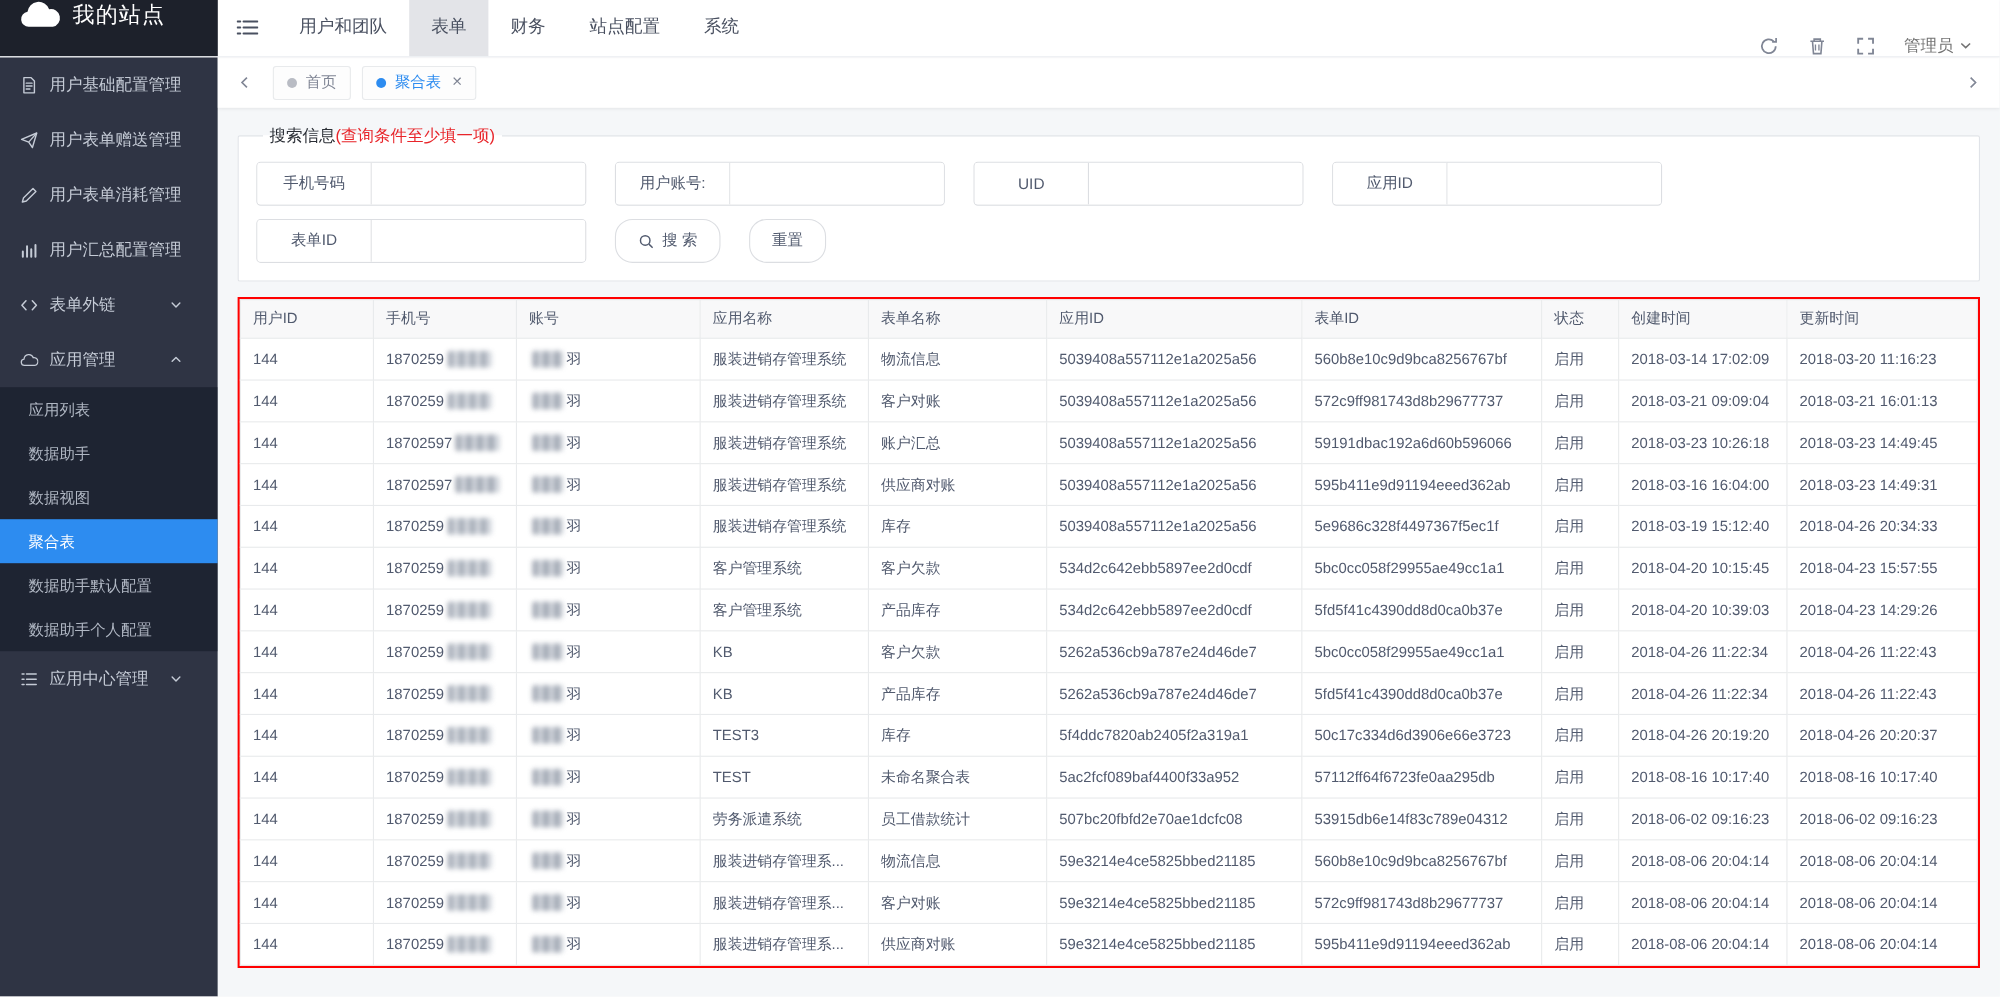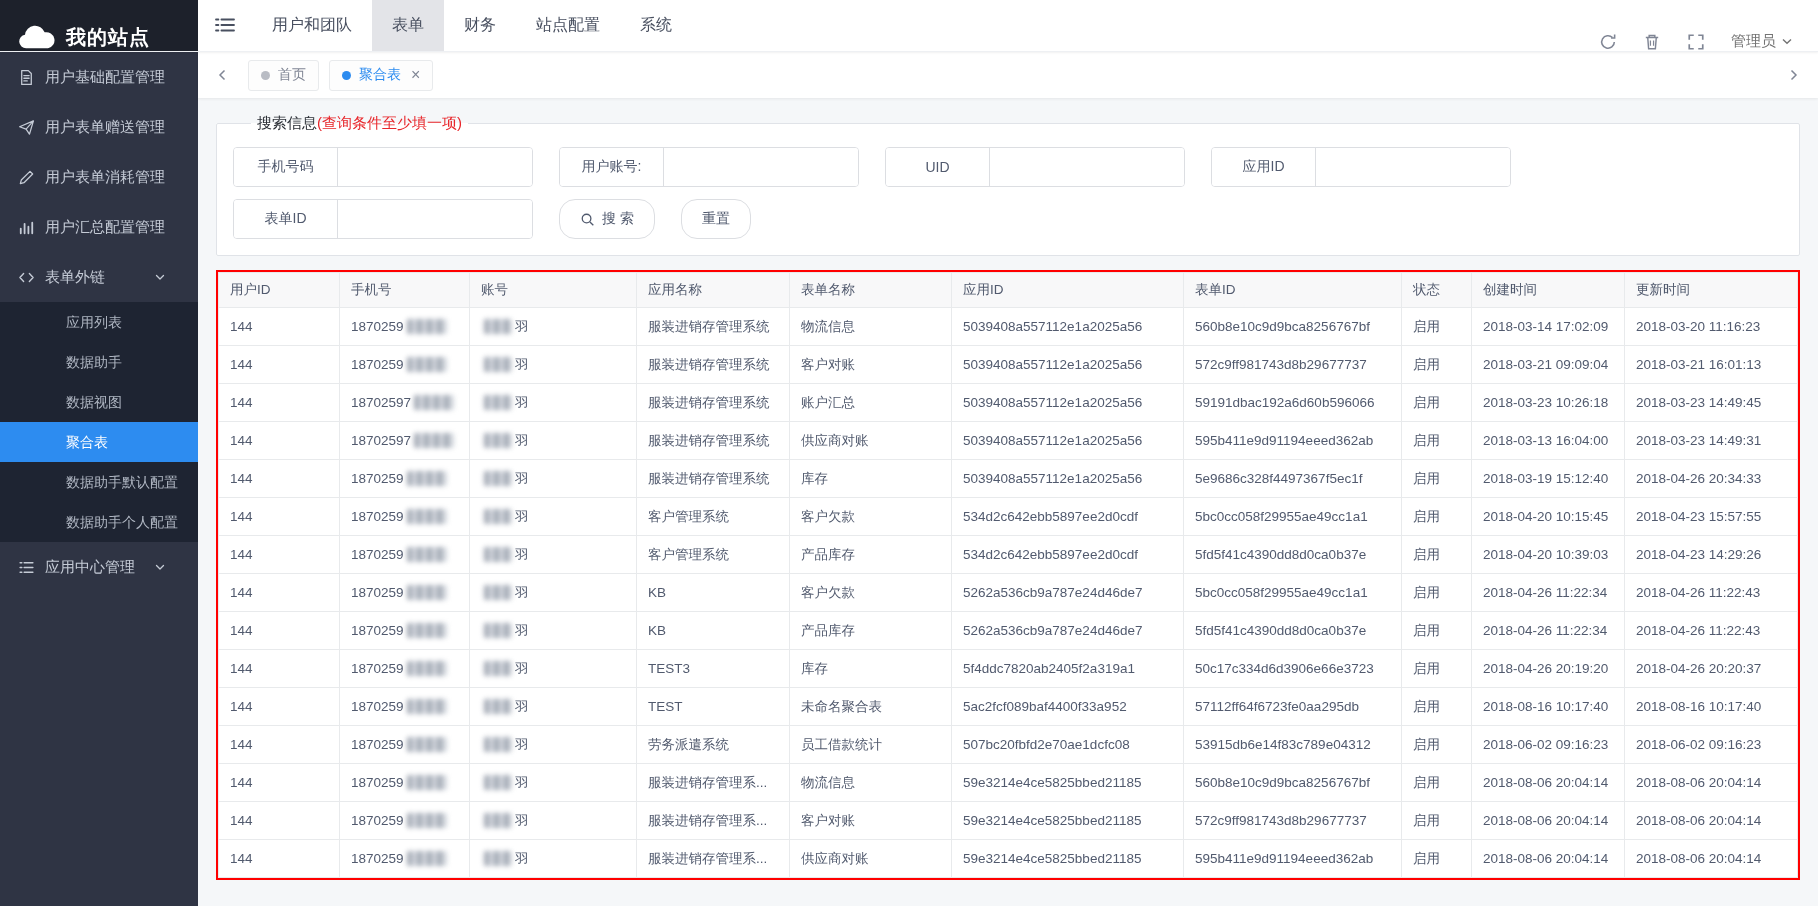--- a/index.html
+++ b/index.html
@@ -2,21 +2,21 @@
 <html lang="zh"><head>
 <meta charset="utf-8">
 <style>
   *{margin:0;padding:0;box-sizing:border-box}
   html,body{width:1818px;height:906px;overflow:hidden}
   body{font-family:"Liberation Sans","DejaVu Sans",sans-serif;background:#f5f7f9;color:#515a6e}
   .app{width:1818px;height:906px;display:flex;flex-direction:column}
 
   
   .topbar{height:52px;flex:0 0 52px;display:flex;background:#fff;border-bottom:1px solid #eef0f3;box-shadow:0 1px 2px rgba(0,0,0,.06);position:relative;z-index:5}
-  .logo{width:198px;flex:0 0 198px;background:#1d212b;color:#fff;display:flex;align-items:flex-end;gap:10px;padding-left:16px;font-size:20px;font-weight:bold;letter-spacing:1px;cursor:pointer}
+  .logo{width:198px;flex:0 0 198px;background:#1d212b;color:#fff;display:flex;align-items:flex-start;gap:10px;padding-left:16px;font-size:20px;font-weight:normal;letter-spacing:1px;cursor:pointer}
   .logo svg{width:40px;height:27px;fill:#fff}
   .topnav{flex:1;display:flex;align-items:flex-end;padding-right:26px}
   .collapse-btn{width:54px;height:52px;display:flex;align-items:center;justify-content:center;background:none;border:none;color:#495060;cursor:pointer}
   .collapse-btn svg{width:20px;height:16px}
   .nav-items{display:flex;align-items:center;height:52px}
   .nav-item{padding:0 20px;line-height:52px;font-size:16px;color:#495060;cursor:pointer;white-space:nowrap}
   .nav-item.active{background:#e3e4e8}
   .header-actions{margin-left:auto;display:flex;align-items:center;gap:26px;color:#808695}
   .hicon{width:18px;height:18px;display:inline-flex;cursor:pointer}
   .hicon svg{width:18px;height:18px}
@@ -25,40 +25,40 @@
 
   
   .main-row{flex:1;display:flex;min-height:0}
   .sidebar{width:198px;flex:0 0 198px;background:#2f3444;overflow:hidden}
   .side-item{height:50px;display:flex;align-items:center;gap:10px;padding:0 32px 0 18px;font-size:15px;color:#c5cbd6;cursor:pointer;white-space:nowrap}
   .side-icon{width:17px;height:17px;display:inline-flex;flex:0 0 17px}
   .side-icon svg{width:17px;height:17px}
   .side-caret{margin-left:auto;width:12px;height:12px;display:inline-flex}
   .side-caret svg{width:12px;height:12px}
   .side-sub{background:#1e2432}
-  .side-sub-item{height:40px;line-height:40px;padding-left:66px;font-size:14px;color:#b0b7c3;cursor:pointer;white-space:nowrap}
+  .side-sub-item{height:40px;line-height:40px;padding-left:26px;font-size:14px;color:#b0b7c3;cursor:pointer;white-space:nowrap}
   .side-sub-item.active{background:#2d8cf0;color:#fff}
   .content{flex:1;display:flex;flex-direction:column;min-width:0;background:#f5f7f9}
 
   
   .tabbar{height:46px;flex:0 0 46px;background:#fff;display:flex;align-items:center;padding:0 10px;gap:10px;box-shadow:0 1px 3px rgba(0,0,0,.07);position:relative;z-index:3}
   .tab-arrow{width:30px;height:34px;display:flex;align-items:center;justify-content:center;background:none;border:none;color:#808695;cursor:pointer}
   .tab-arrow svg{width:12px;height:12px}
   .tabs{display:flex;align-items:center;gap:10px;flex:1}
   .tab-chip{height:31px;display:inline-flex;align-items:center;gap:8px;padding:0 12px;background:#fdfdfd;border:1px solid #e8eaec;border-radius:3px;font-size:14px;color:#808695;cursor:pointer;white-space:nowrap}
   .tab-dot{width:9px;height:9px;border-radius:50%;background:#b9bcc4}
   .tab-chip.active{color:#2d8cf0}
   .tab-chip.active .tab-dot{background:#2d8cf0}
   .tab-close{font-size:16px;color:#808695;line-height:1;margin-left:2px;cursor:pointer}
   .tab-arrow.right{margin-left:auto}
 
   
   .page{flex:1;padding:16px 18px;overflow:hidden;min-height:0}
   fieldset.search-card{background:#fff;border:1px solid #e0e3e8;border-radius:2px;padding:2px 16px 16px}
-  fieldset.search-card legend{padding:0 6px;margin-left:18px;font-size:15px;white-space:nowrap}
+  fieldset.search-card legend{padding:0 6px;margin-left:6px;font-size:15px;white-space:nowrap}
   .legend-title{color:#2b2f36}
   .legend-hint{color:#e8252a}
   .fields-row{display:flex;align-items:center;gap:26px;margin-top:12px}
   .field-group{width:300px;height:40px;display:flex;border:1px solid #dcdee2;border-radius:4px;background:#fff;overflow:hidden}
   .field-label{width:104px;flex:0 0 104px;display:flex;align-items:center;justify-content:center;font-size:14px;color:#515a6e;border-right:1px solid #dcdee2;background:#fff;white-space:nowrap}
   .field-input{flex:1;min-width:0;border:none;outline:none;padding:0 10px;font-size:14px;color:#515a6e;background:#fff;font-family:inherit}
   .btn{height:40px;display:inline-flex;align-items:center;gap:7px;padding:0 20px;background:#fff;border:1px solid #dcdee2;border-radius:16px;font-size:14px;color:#515a6e;cursor:pointer;font-family:inherit;white-space:nowrap}
   .btn svg{width:15px;height:15px}
 
   
@@ -162,20 +162,33 @@
         <div class="side-item">
           <span class="side-icon">
             <svg viewBox="0 0 16 16">
               <path d="M5.3 4.2 1.8 8l3.5 3.8M10.7 4.2 14.2 8l-3.5 3.8" fill="none" stroke="currentColor" stroke-width="1.3" stroke-linecap="round" stroke-linejoin="round"></path>
             </svg>
           </span>
           <span class="side-label">表单外链</span>
           <span class="side-caret">
             <svg viewBox="0 0 12 12">
               <path d="M2.5 4.5 6 8l3.5-3.5" fill="none" stroke="currentColor" stroke-width="1.3" stroke-linecap="round" stroke-linejoin="round"></path>
+            </svg>
+          </span>
+        </div>
+        <div class="side-item">
+          <span class="side-icon">
+            <svg viewBox="0 0 18 13">
+              <path d="M14.4 11.5H4.6a3.1 3.1 0 0 1-.5-6.17A4.6 4.6 0 0 1 13 4.1a3.6 3.6 0 0 1 1.4 7.4z" fill="none" stroke="currentColor" stroke-width="1.2"></path>
+            </svg>
+          </span>
+          <span class="side-label">应用管理</span>
+          <span class="side-caret">
+            <svg viewBox="0 0 12 12">
+              <path d="M2.5 7.5 6 4l3.5 3.5" fill="none" stroke="currentColor" stroke-width="1.3" stroke-linecap="round" stroke-linejoin="round"></path>
             </svg>
           </span>
         </div>
         <div class="side-sub">
           <div class="side-sub-item">应用列表</div>
           <div class="side-sub-item">数据助手</div>
           <div class="side-sub-item">数据视图</div>
           <div class="side-sub-item active">聚合表</div>
           <div class="side-sub-item">数据助手默认配置</div>
           <div class="side-sub-item">数据助手个人配置</div>
@@ -328,21 +341,21 @@
                 </tr>
                 <tr>
                   <td>144</td>
                   <td>18702597<span class="blur-chip" style="width: 40px;"></span></td>
                   <td><span class="blur-chip" style="width: 28px;"></span>羽</td>
                   <td>服装进销存管理系统</td>
                   <td>供应商对账</td>
                   <td>5039408a557112e1a2025a56</td>
                   <td>595b411e9d91194eeed362ab</td>
                   <td>启用</td>
-                  <td>2018-03-13 16:04:00</td>
+                  <td>2018-03-16 16:04:00</td>
                   <td>2018-03-23 14:49:31</td>
                 </tr>
                 <tr>
                   <td>144</td>
                   <td>1870259<span class="blur-chip" style="width: 40px;"></span></td>
                   <td><span class="blur-chip" style="width: 28px;"></span>羽</td>
                   <td>服装进销存管理系统</td>
                   <td>库存</td>
                   <td>5039408a557112e1a2025a56</td>
                   <td>5e9686c328f4497367f5ec1f</td>

